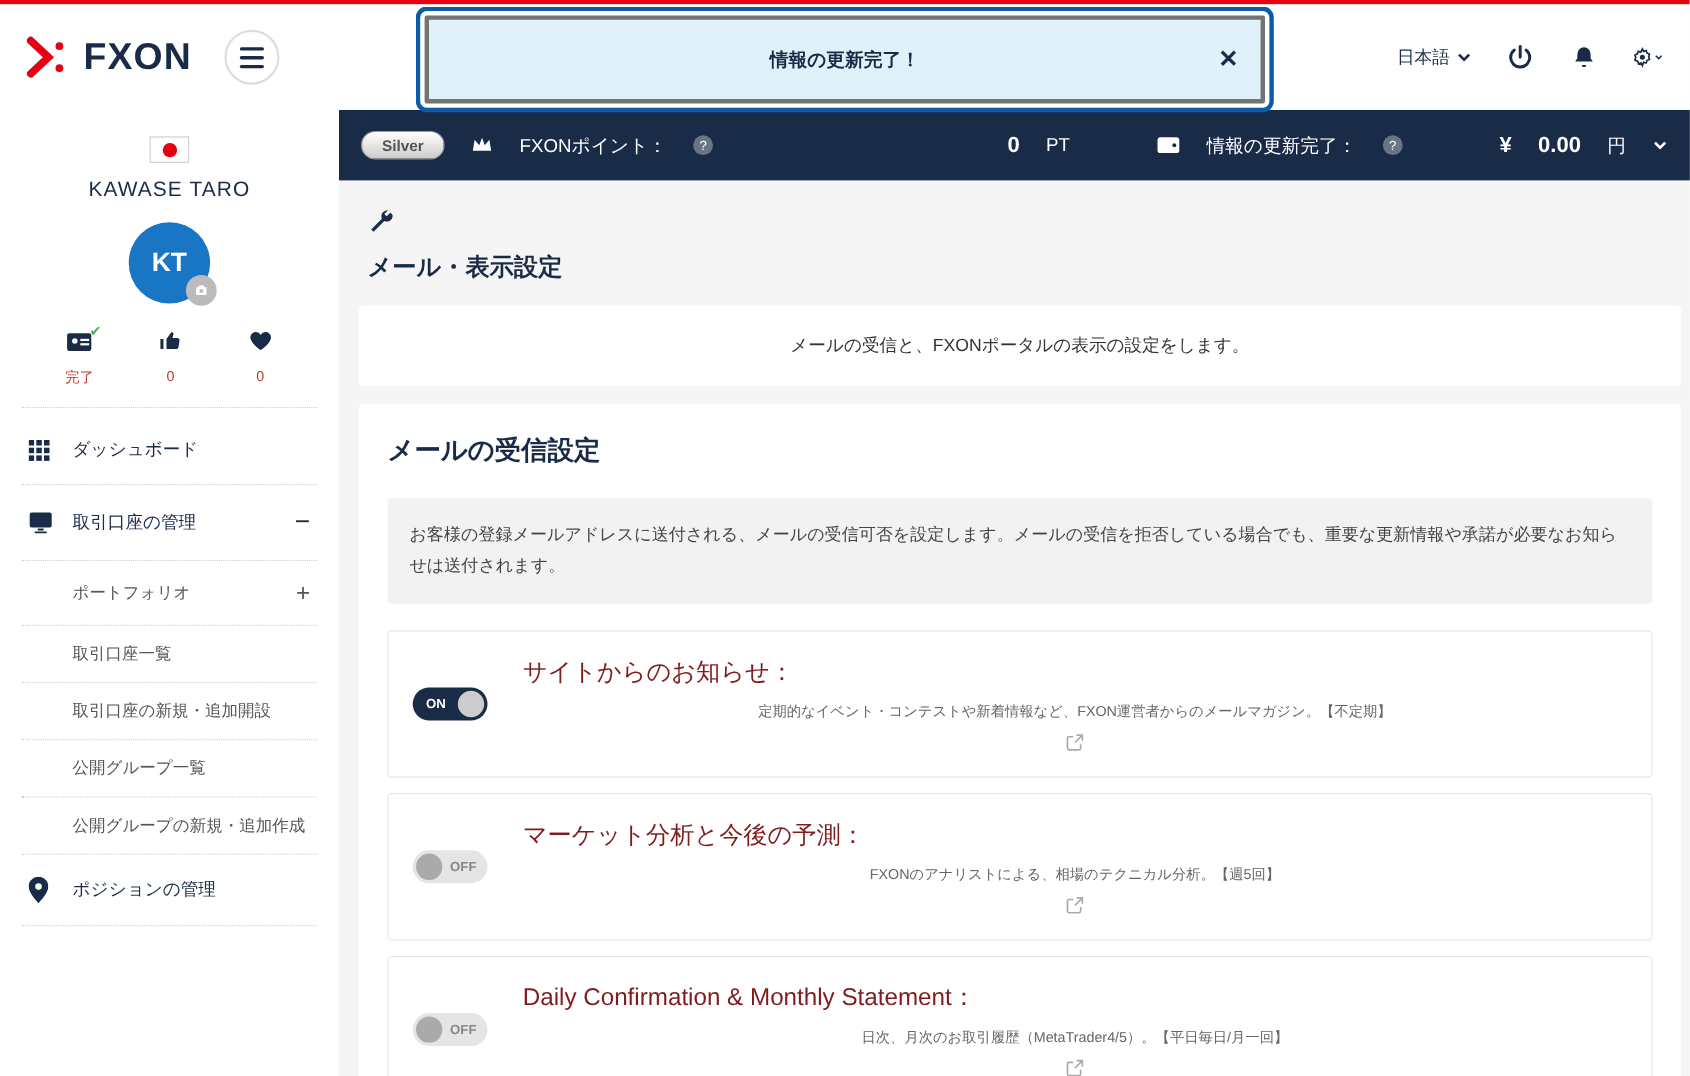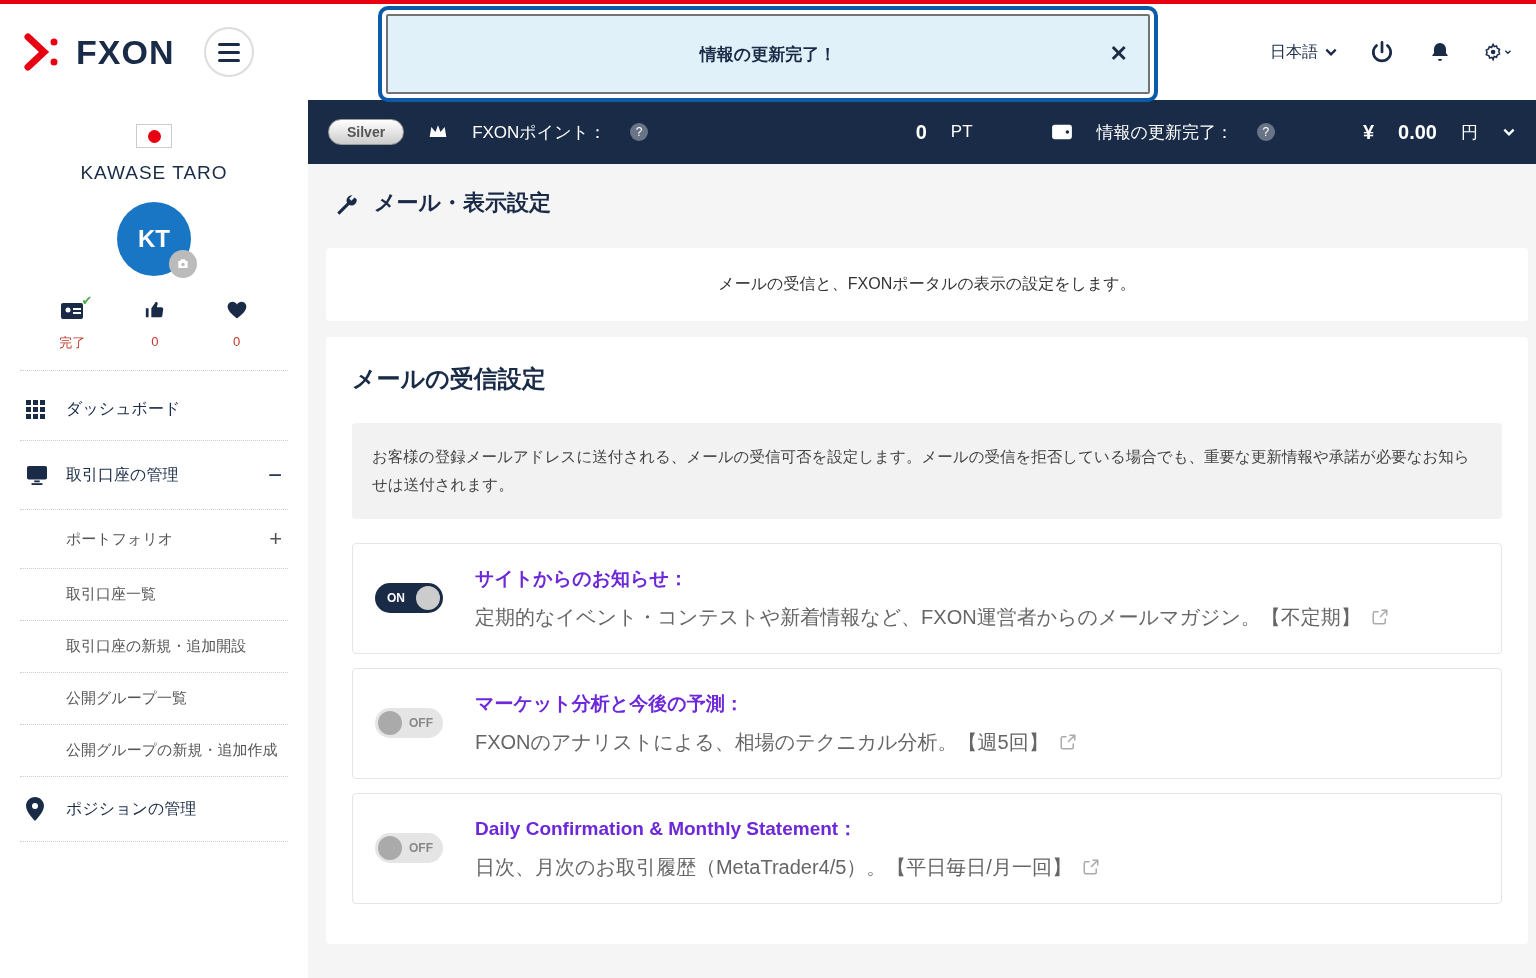--- a/index.html
+++ b/index.html
@@ -16,21 +16,21 @@
 .logo-text { font-size: 34px; font-weight: 900; color: #1a2b47; letter-spacing: 1px; }
 .hamburger { margin-left: 30px; width: 50px; height: 50px; border-radius: 25px; border: 2px solid #ddd; display: flex; flex-direction: column; justify-content: center; align-items: center; gap: 5px; cursor: pointer; }
 .hamburger span { width: 22px; height: 3px; background: #1a2b47; border-radius: 2px; }
 
 .header-right { margin-left: auto; display: flex; align-items: center; gap: 30px; }
 .lang { display: flex; align-items: center; gap: 6px; color: #1a2b47; font-size: 16px; }
 .lang svg { width: 14px; height: 14px; }
 .hicon { width: 28px; height: 28px; color: #1a2b47; display: flex; align-items: center; justify-content: center; cursor: pointer; }
 
 
-.banner { position: absolute; top: 10px; left: 50%; transform: translateX(-50%); width: 764px; height: 80px; background: #e1f1f9; border: 2px solid #737373; outline: 4px solid #0d5aa7; outline-offset: 4px; border-radius: 2px; display: flex; align-items: center; justify-content: center; z-index: 100; }
+.banner { position: absolute; top: 10px; left: 50%; transform: translateX(-50%); width: 764px; height: 80px; background: #e1f1f9; border: 4px solid #737373; outline: 4px solid #0d5aa7; outline-offset: 4px; border-radius: 2px; display: flex; align-items: center; justify-content: center; z-index: 100; }
 .banner-text { color: #1a2b47; font-weight: 700; font-size: 17px; }
 .banner-close { position: absolute; right: 20px; top: 50%; transform: translateY(-50%); font-size: 22px; color: #1a2b47; cursor: pointer; font-weight: bold; }
 
 
 .body-wrap { display: flex; height: calc(100% - 100px); }
 .sidebar { width: 308px; background: #fff; padding: 24px 20px; overflow-y: auto; }
 .main { flex: 1; background: #f5f5f5; overflow-y: auto; }
 
 
 .flag { width: 36px; height: 24px; margin: 0 auto 14px; background: #fff; border: 1px solid #ccc; display: flex; align-items: center; justify-content: center; }
@@ -55,36 +55,36 @@
 
 .topbar { background: #1a2b47; height: 64px; display: flex; align-items: center; padding: 0 20px; color: #fff; gap: 24px; }
 .badge-silver { background: linear-gradient(#fff,#ccc); color: #555; padding: 4px 18px; border-radius: 14px; font-size: 14px; font-weight: 600; border: 1px solid #999; }
 .tb-item { display: flex; align-items: center; gap: 24px; font-size: 17px; }
 .tb-item .q { width: 18px; height: 18px; border-radius: 50%; background: rgba(255,255,255,.35); display: inline-flex; align-items: center; justify-content: center; font-size: 12px; }
 .tb-spacer { flex: 1; }
 .tb-val { font-weight: 700; font-size: 20px; }
 
 
 .content { padding: 24px 8px 24px 18px; }
-.sec-head { display: flex; align-items: flex-end; gap: 14px; margin-bottom: 30px; padding-left: 8px; }
+.sec-head { display: flex; align-items: flex-start; gap: 14px; margin-bottom: 20px; padding-left: 8px; flex-direction: column; }
 .sec-head h1 { font-size: 22px; font-weight: 700; color: #1a2b47; }
 .card { background: #fff; border-radius: 4px; padding: 26px; margin-bottom: 16px; }
 .card.center { text-align: center; color: #333; font-size: 16px; }
 .card h2 { font-size: 24px; font-weight: 700; color: #1a2b47; margin-bottom: 28px; }
 .info-box { background: #f2f2f2; padding: 20px; border-radius: 4px; font-size: 15.5px; color: #444; line-height: 1.8; margin-bottom: 24px; }
 
 .setting-row { border: 1px solid #e5e5e5; border-radius: 4px; padding: 22px; display: flex; align-items: center; gap: 32px; margin-bottom: 14px; }
 .toggle { width: 68px; height: 30px; border-radius: 15px; position: relative; cursor: pointer; display: flex; align-items: center; font-size: 12px; font-weight: 700; flex-shrink: 0; }
 .toggle.on { background: #1a2b47; color: #fff; padding-left: 12px; }
 .toggle.on::after { content: ""; position: absolute; right: 3px; top: 3px; width: 24px; height: 24px; border-radius: 50%; background: #ccc; }
 .toggle.off { background: #e5e5e5; color: #888; padding-left: 34px; }
 .toggle.off::before { content: ""; position: absolute; left: 3px; top: 3px; width: 24px; height: 24px; border-radius: 50%; background: #aaa; }
 .setting-body { flex: 1; }
-.setting-title { font-weight: 700; color: #6d28d9; font-size: 19px; margin-bottom: 12px; }
-.setting-desc { color: #666; font-size: 20px; display: flex; align-items: center; gap: 10px; }
+.setting-title { font-weight: 400; color: #7f1d1d; font-size: 22px; margin-bottom: 12px; }
+.setting-desc { color: #666; font-size: 13px; display: flex; align-items: center; gap: 10px; flex-direction: column; }
 .extlink { color: #aaa; }
 
 svg { display: block; }
 </style>
 </head>
 <body>
 
 <div class="app">
   <div class="top-red"></div>
 

